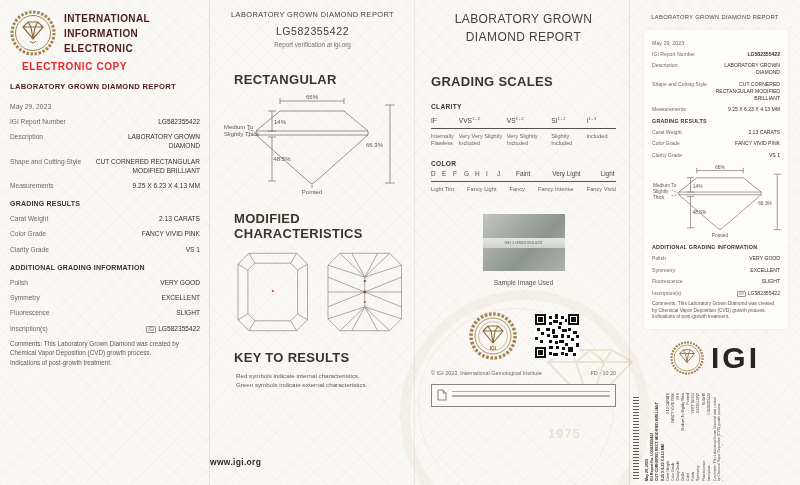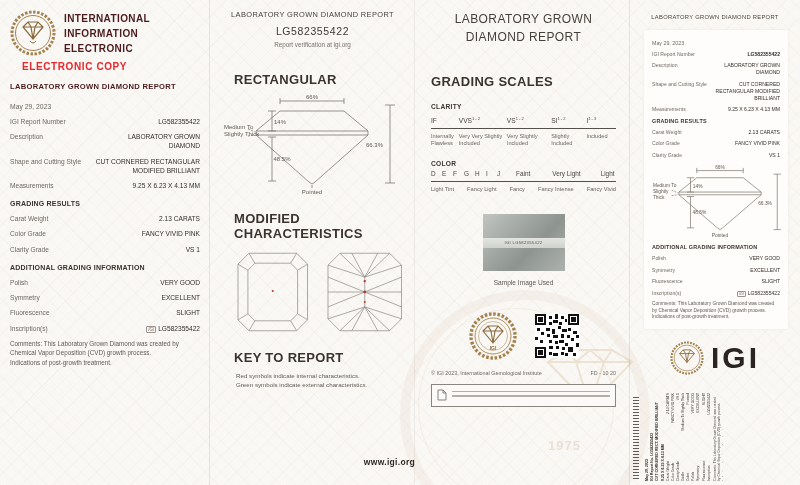--- a/index.html
+++ b/index.html
@@ -25,21 +25,21 @@
   .sechead{font-weight:bold;font-size:7px;color:#3a332d;letter-spacing:.2px;margin:9px 0 8px 0;}
   .comments{font-size:6.3px;color:#5f5953;line-height:1.35;margin-top:2px;}
   .insc-pre{font-size:4.5px;color:#6e6861;font-style:italic;border:0.5px solid #9a948c;border-radius:1px;padding:0 1px;margin-right:2px;}
   
   #panel2{left:210px;width:205px;padding:10px 12px 0 12px;text-align:left;}
   .p2head{font-size:7.4px;color:#47413c;text-align:center;letter-spacing:.4px;}
   .p2num{font-size:10.5px;color:#3f3a35;text-align:center;letter-spacing:.6px;margin-top:6px;}
   .p2verif{font-size:6.3px;color:#77716a;text-align:center;margin-top:4px;}
   .sec2{font-weight:bold;font-size:13px;color:#3b342e;letter-spacing:.3px;}
   .keyline{font-size:6.2px;color:#5f5953;line-height:1.5;margin-left:14px;}
-  .website{position:absolute;left:0;right:0;bottom:18px;text-align:right;font-weight:bold;font-size:8.5px;color:#2f2a26;letter-spacing:.3px;}
+  .website{position:absolute;left:0;right:0;bottom:18px;text-align:left;font-weight:bold;font-size:8.5px;color:#2f2a26;letter-spacing:.3px;}
   .diagrams{display:flex;gap:16px;margin:10px 0 0 14px;}
   
   #panel3{left:415px;width:215px;padding:10px 14px 0 16px;}
   .p3head{font-size:12px;color:#47413c;text-align:center;letter-spacing:.4px;line-height:1.5;}
   .cgrid{display:grid;grid-template-columns:15% 26% 24% 19% 16%;}
   .grade{font-size:6.6px;color:#4a443e;}
   .grade sup{font-size:4px;}
   .scalerule{border:0;border-top:1.3px solid #55504a;margin:4px 0 4px 0;}
   .gdesc{font-size:5.6px;color:#6b6560;line-height:1.3;}
   .lettersrow{display:flex;align-items:baseline;font-size:6.4px;color:#4a443e;margin-top:3px;}
@@ -79,21 +79,21 @@
   .stubline{font-size:3.6px;color:#2e2a26;line-height:1.45;font-weight:bold;white-space:nowrap;}
   .stubrow{display:flex;justify-content:space-between;font-size:3.4px;color:#3a3530;line-height:1.5;}
   .stubcomments{font-size:3.3px;color:#4a453f;line-height:1.4;margin-top:1px;}
   .barcode{position:absolute;left:633px;top:397px;width:6px;height:82px;
     background:repeating-linear-gradient(180deg,#3a3530 0 1px,transparent 1px 3px);opacity:.8;}
   
   .wm-circle{position:absolute;left:400px;top:290px;width:230px;height:230px;border-radius:50%;
     border:10px solid rgba(205,185,150,.12);}
   .wm-circle2{position:absolute;left:418px;top:308px;width:194px;height:194px;border-radius:50%;
     border:1.5px solid rgba(205,185,150,.18);}
-  .wm-year{position:absolute;left:548px;top:438px;font-size:13px;font-weight:bold;color:rgba(205,182,145,.35);letter-spacing:1px;}
+  .wm-year{position:absolute;left:548px;top:426px;font-size:13px;font-weight:bold;color:rgba(205,182,145,.35);letter-spacing:1px;}
   svg text{font-family:"Liberation Sans",sans-serif;}
 </style>
 </head>
 <body>
 
 <div id="page">
 
   <div class="wm-circle"></div>
   <div class="wm-circle2"></div>
   <svg style="position:absolute;left:530px;top:348px;" width="120" height="62" viewBox="0 0 120 62">
@@ -210,21 +210,21 @@
       <svg width="78" height="82" viewBox="0 0 78 82">
         <g stroke="#8a8580" stroke-width="0.7" fill="none">
           <path d="M14 2 H64 L76 14 V68 L64 80 H14 L2 68 V14 Z"></path>
           <path d="M14 2 L39 26 L64 2 M76 14 L39 26 M2 14 L39 26 M39 26 V56 M2 41 L39 41 L76 41 M2 68 L39 56 L76 68 M14 80 L39 56 L64 80 M26 2 L39 26 L52 2 M26 80 L39 56 L52 80 M2 26 L39 41 M76 26 L39 41 M2 56 L39 41 M76 56 L39 41"></path>
         </g>
         <circle cx="39" cy="30" r="1.2" fill="#b23a30"></circle>
         <circle cx="39" cy="41" r="1.4" fill="#b23a30"></circle>
         <circle cx="39" cy="51" r="1" fill="#b23a30"></circle>
       </svg>
     </div>
-    <div class="sec2" style="margin:17px 0 6px 12px">KEY TO REPORT</div>
+    <div class="sec2" style="margin:17px 0 6px 12px">KEY TO RESULTS</div>
     <div class="keyline">Red symbols indicate internal characteristics.</div>
     <div class="keyline">Green symbols indicate external characteristics.</div>
     <div class="website">www.igi.org</div>
   </div>
 
   <div id="panel3" class="panel">
     <div class="p3head">
       <div>LABORATORY GROWN</div>
       <div>DIAMOND REPORT</div>
     </div>

